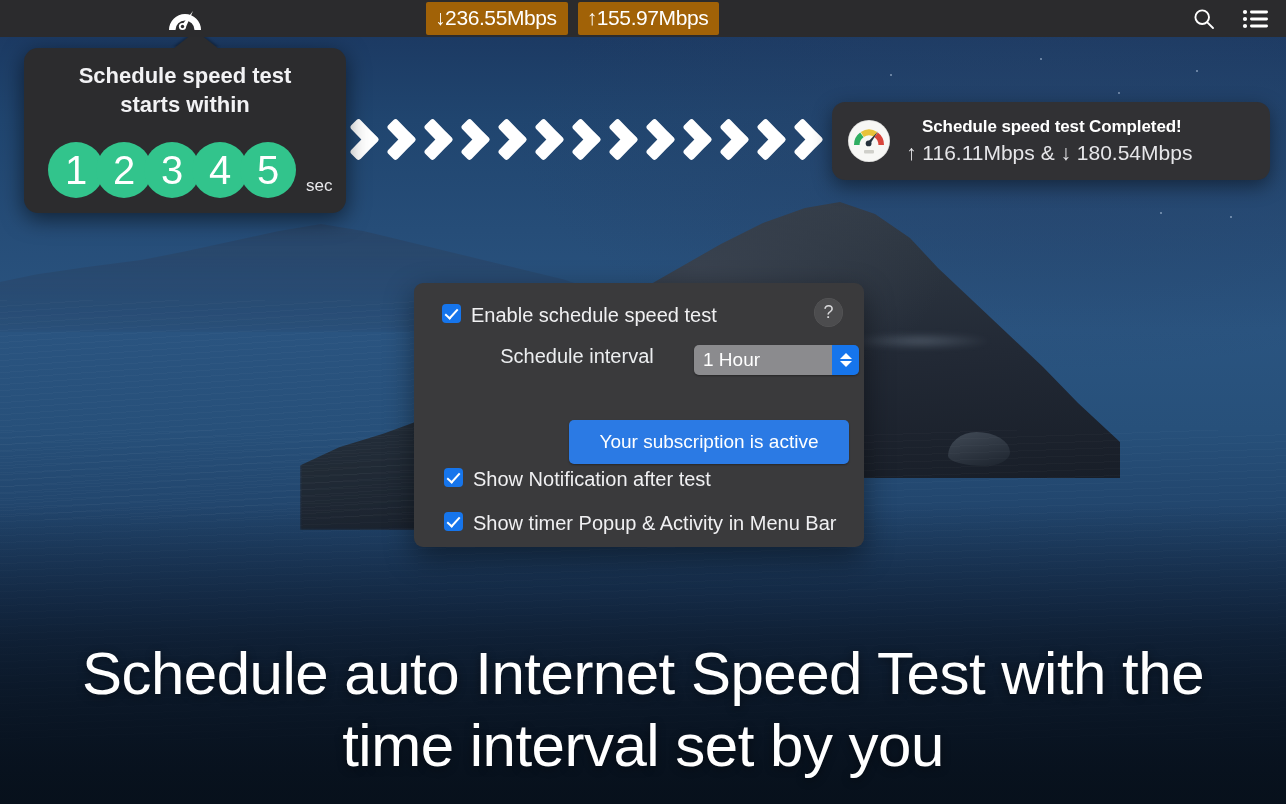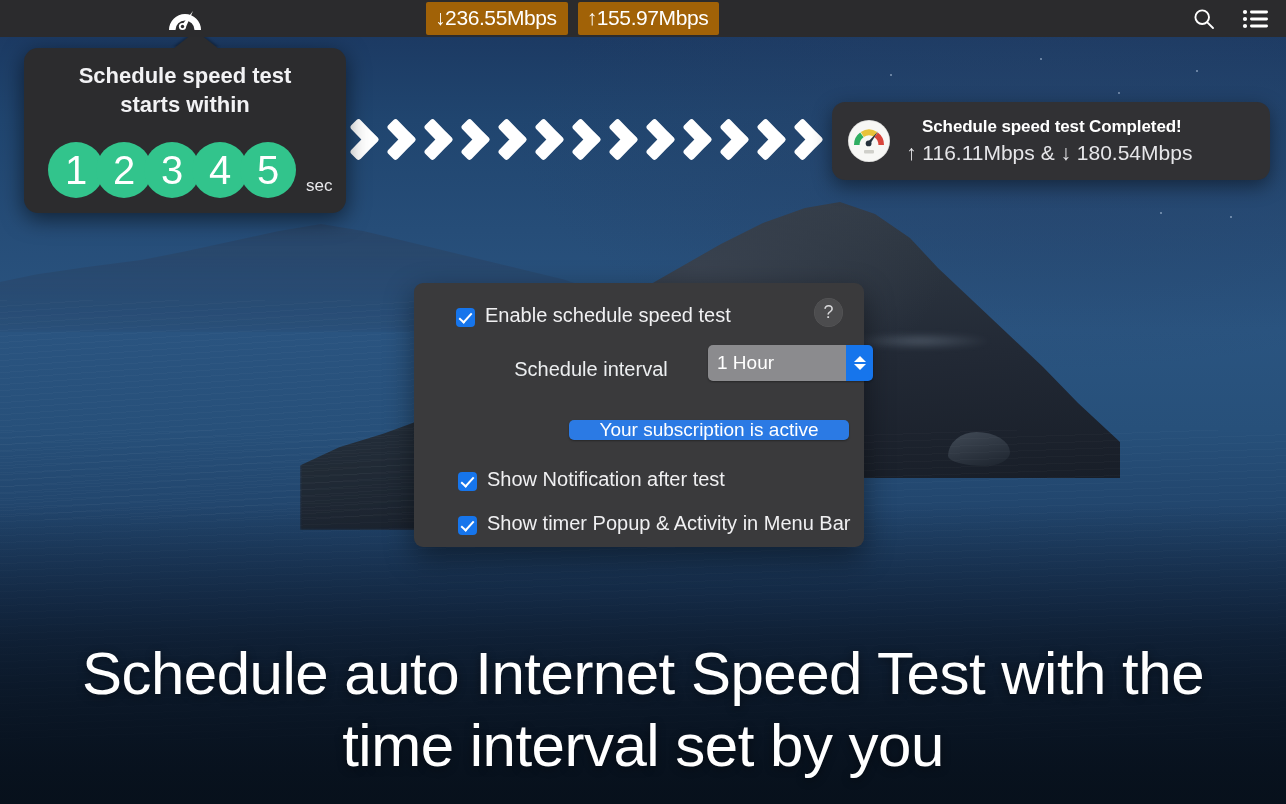--- a/index.html
+++ b/index.html
@@ -286,21 +286,21 @@
   
   .panel {
     position: absolute;
     left: 414px; top: 283px;
     width: 450px; height: 264px;
     background: #3a3a3c;
     border-radius: 9px;
     box-shadow: 0 10px 30px rgba(0,0,0,0.45);
     z-index: 25;
   }
-  .row { position: absolute; display: flex; align-items: flex-end; margin-left: 14px; }
+  .row { position: absolute; display: flex; align-items: flex-start; }
 
   .checkbox {
     width: 19px; height: 19px;
     border-radius: 4px;
     background: #1675ec;
     position: relative;
     flex: 0 0 auto;
   }
   .checkbox::after {
     content: "";
@@ -324,21 +324,21 @@
   .r-timer    { left: 30px;  top: 229px; }
 
   .interval-label {
     color: #eceef0;
     font-size: 20px;
     width: 206px;
     text-align: center;
   }
   .select-wrap {
     position: relative;
-    width: 165px; height: 36px;
+    width: 165px; height: 30px;
     margin-left: 14px;
     border-radius: 5px;
     overflow: hidden;
     display: flex;
     box-shadow: 0 1px 2px rgba(0,0,0,0.35);
   }
   .select-body {
     flex: 1;
     background: #8b8b8e;
     color: #ffffff;
@@ -369,21 +369,21 @@
     background: #4c4c4e;
     color: #d8d8da;
     font-size: 18px;
     display: flex; align-items: center; justify-content: center;
     box-shadow: inset 0 0 0 0.5px rgba(255,255,255,0.08);
   }
 
   .sub-btn {
     position: absolute;
     left: 155px; top: 137px;
-    width: 280px; height: 20px;
+    width: 280px; height: 44px;
     background: #2b7ae4;
     border-radius: 5px;
     color: #ffffff;
     font-size: 19px;
     display: flex; align-items: center; justify-content: center;
     box-shadow: 0 1px 2px rgba(0,0,0,0.35);
   }
 
   
   .caption {

